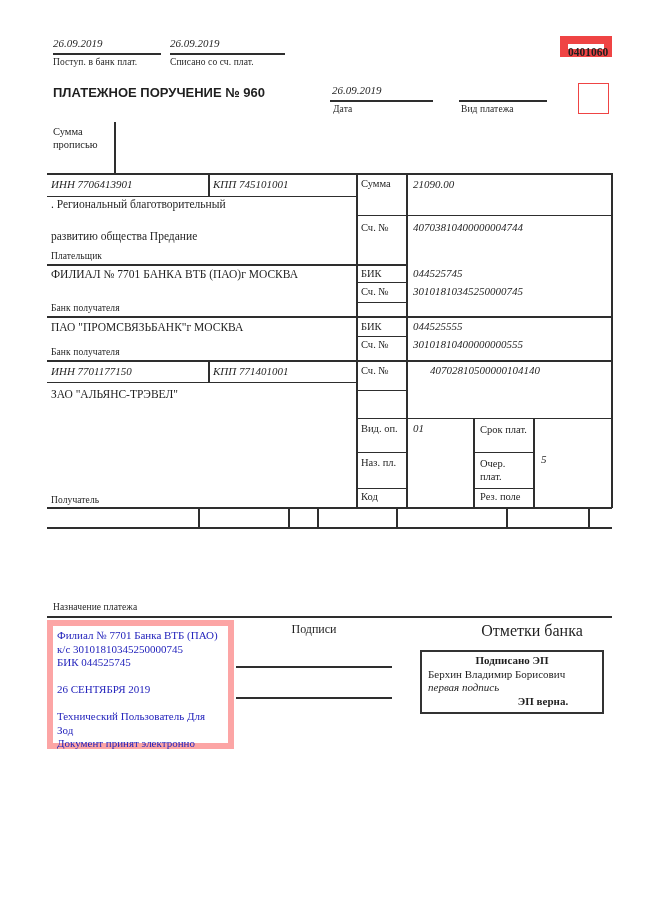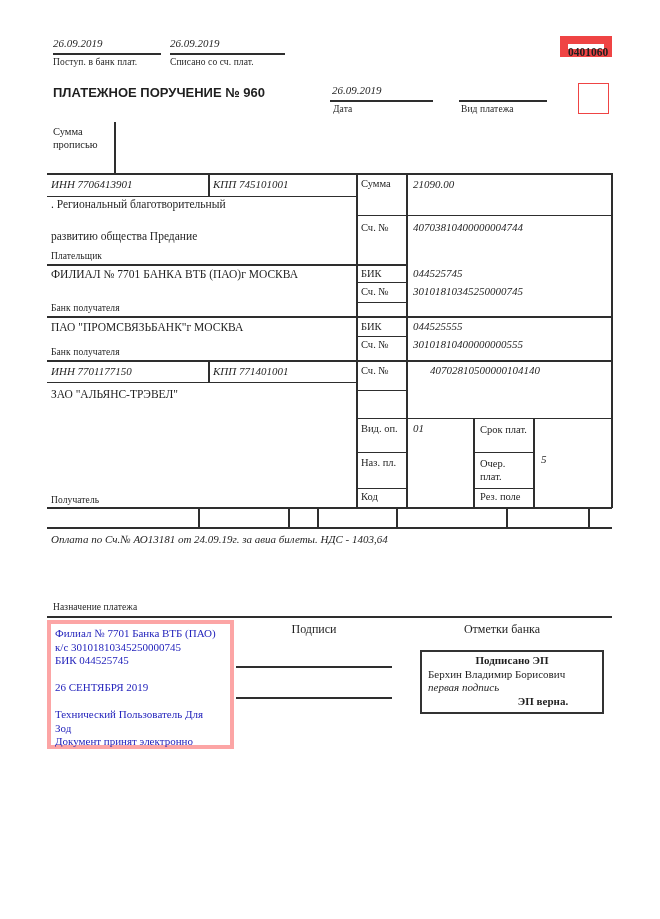--- a/index.html
+++ b/index.html
@@ -13,21 +13,21 @@
   .vl{position:absolute;background:#2e2e2e;}
   .lbl{font-size:9.5px;letter-spacing:0.1px;}
   .cell-lbl{font-size:10.5px;}
   .val{font-size:11px;font-style:italic;}
   .name{font-size:11.5px;}
   .words{font-size:12px;}
   .title{font-family:"Liberation Sans", sans-serif;font-weight:bold;font-size:13px;}
   .box{position:absolute;border:8px solid #ef4444;box-sizing:border-box;font-weight:bold;}
   .blue-box{
     position:absolute;left:47px;top:620px;width:187px;height:129px;
-    border:4px solid #fca5a5;box-sizing:border-box;color:#2424bc;
+    border:6px solid #fca5a5;box-sizing:border-box;color:#2424bc;
     font-size:11px;line-height:13.5px;padding:3px 4px;
   }
   .blue-box div{min-height:13.5px;}
   .stamp-box{
     position:absolute;left:420px;top:650px;width:184px;height:64px;
     border:2px solid #333;box-sizing:border-box;font-size:11px;line-height:13.5px;
     padding:2px 6px;
   }
   .center{text-align:center;}
   .b{font-weight:bold;text-align:center;}
@@ -137,41 +137,40 @@
 
   <div class="abs cell-lbl" style="left:361px;top:457px;">Наз. пл.</div>
   <div class="abs cell-lbl" style="left:480px;top:457px;width:48px;line-height:13px;">Очер. плат.</div>
   <div class="abs val" style="left:541px;top:453px;">5</div>
 
   <div class="abs cell-lbl" style="left:361px;top:491px;">Код</div>
   <div class="abs cell-lbl" style="left:480px;top:491px;">Рез. поле</div>
 
   <div class="abs lbl" style="left:51px;top:495px;">Получатель</div>
 
-  <div class="abs val" style="left:51px;top:533px;">Оплата по Сч.№ АО13181 от 24.09.19г. за авиа билеты. НДС - 1403,64</div>
   <div class="abs lbl" style="left:53px;top:602px;">Назначение платежа</div>
   <div class="hl" style="left:47px;top:616px;width:565px;height:2px;"></div>
 
   <div class="blue-box">
     <div>Филиал № 7701 Банка ВТБ (ПАО)</div>
     <div>к/с 30101810345250000745</div>
     <div>БИК 044525745</div>
     <div></div>
     <div>26 СЕНТЯБРЯ 2019</div>
     <div></div>
     <div>Технический Пользователь Для</div>
     <div>Зод</div>
     <div>Документ принят электронно</div>
   </div>
 
   <div class="abs center" style="left:236px;top:622px;width:156px;font-size:12px;">Подписи</div>
   <div class="hl" style="left:236px;top:666px;width:156px;height:1.5px;"></div>
   <div class="hl" style="left:236px;top:697px;width:156px;height:1.5px;"></div>
 
-  <div class="abs center" style="left:410px;top:622px;width:184px;font-size:12px;">Отметки банка</div>
+  <div class="abs center" style="left:440px;top:622px;width:184px;font-size:16px;">Отметки банка</div>
   <div class="stamp-box">
     <div class="center b">Подписано ЭП</div>
     <div>Берхин Владимир Борисович</div>
     <div class="i">первая подпись</div>
     <div class="b" style="padding-left:62px;">ЭП верна.</div>
   </div>
 
 </div>
 
 </body></html>

